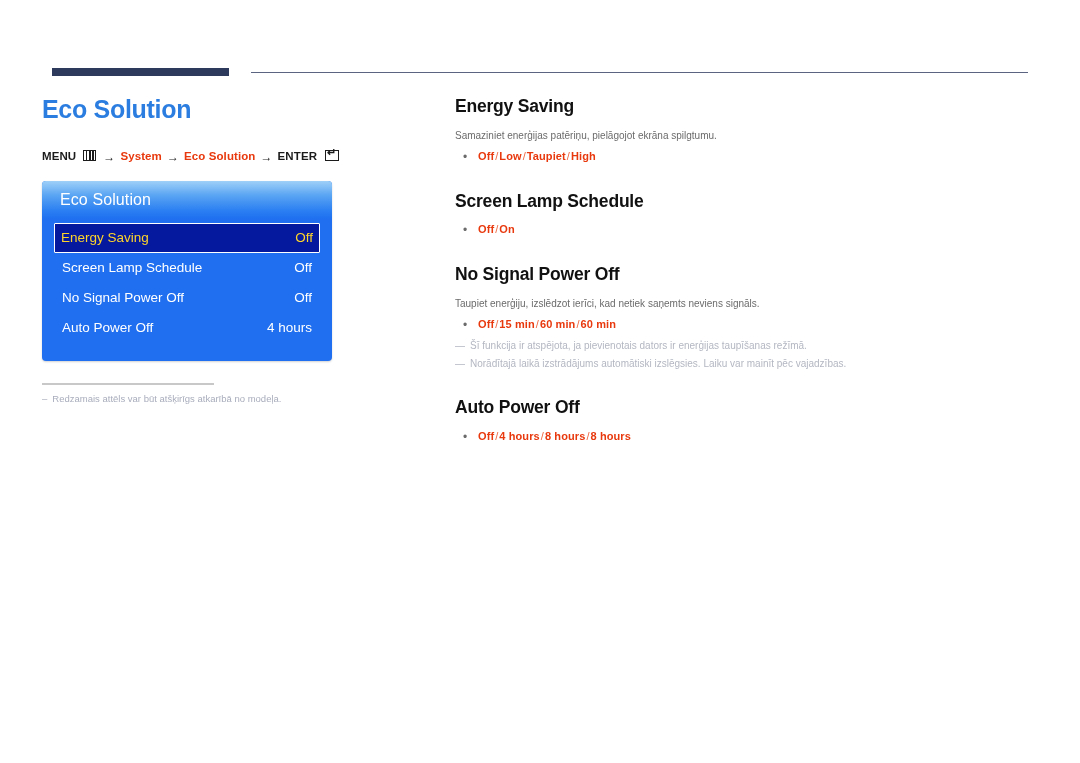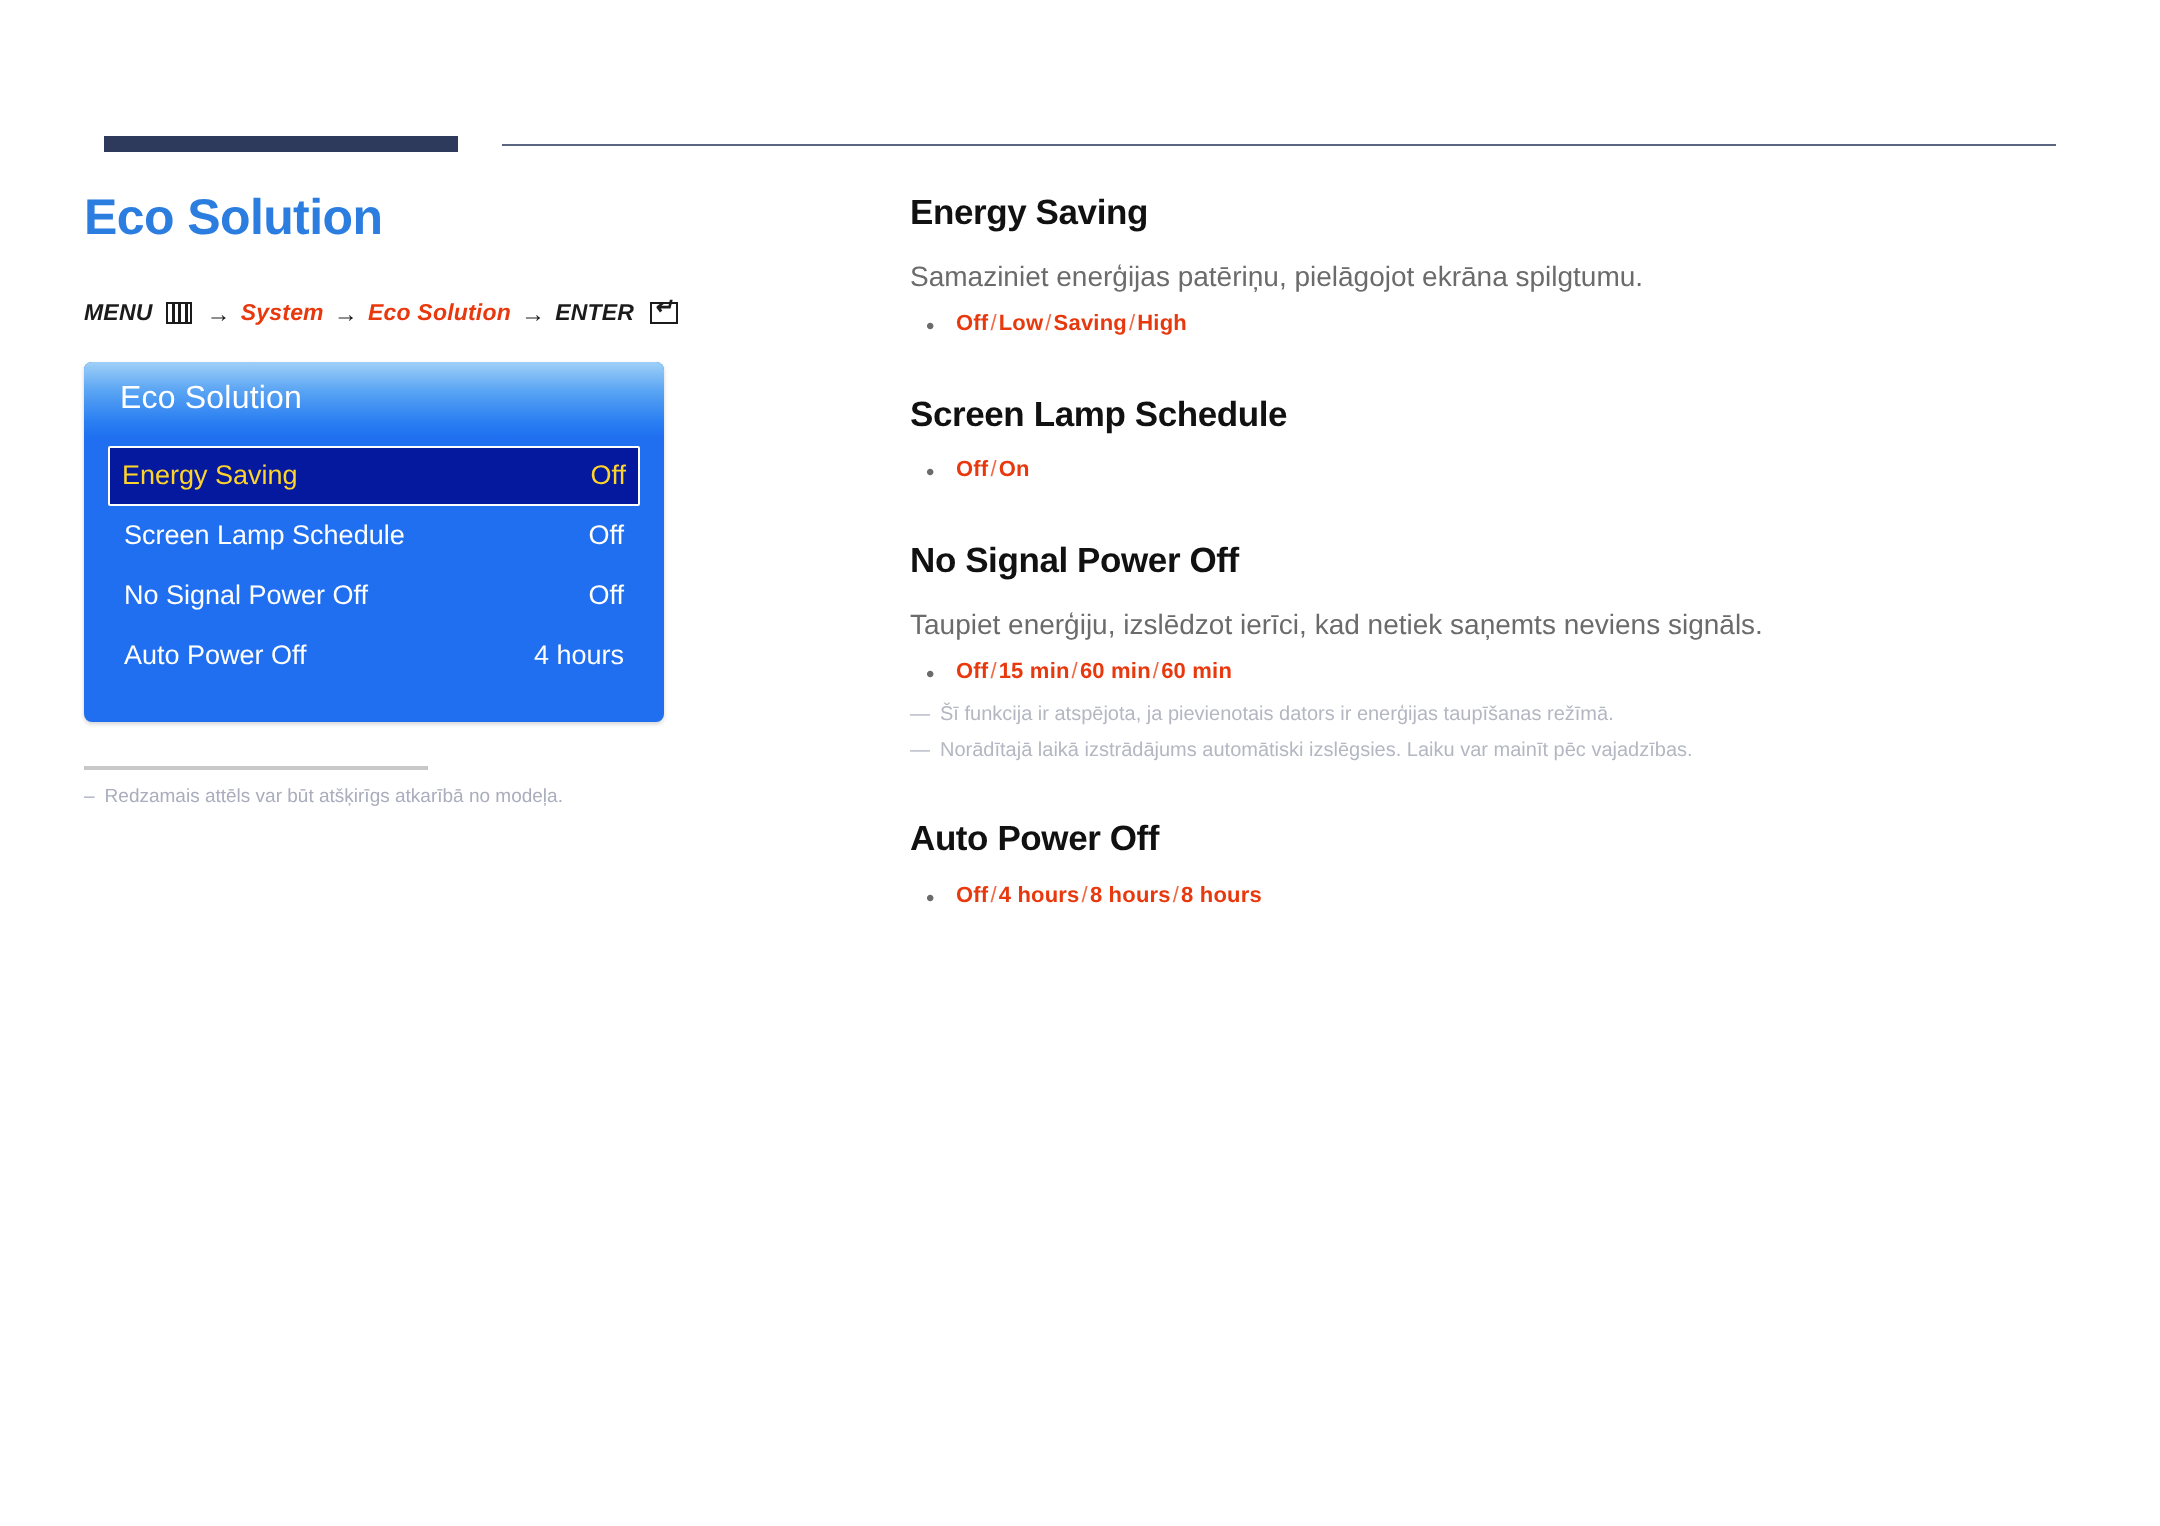--- a/index.html
+++ b/index.html
@@ -54,25 +54,24 @@
     letter-spacing: -0.3px;
     margin: 0 0 26px 0;
     line-height: 1.1;
   }
   .breadcrumb {
     font-size: 11.5px;
     font-weight: bold;
     color: #1b1b1b;
     letter-spacing: 0.1px;
     display: flex;
-    align-items: center;
+    align-items: flex-start;
     gap: 4px;
     white-space: nowrap;
     margin-bottom: 17px;
-    font-style: italic;
   }
   .breadcrumb .bc-red { color: #e8380d; }
   .breadcrumb .bc-arrow { font-weight: normal; font-size: 12px; padding: 0 1px; }
 
   .icon-menu {
     display: inline-block;
     width: 13px;
     height: 11px;
     border: 1.3px solid #1b1b1b;
     position: relative;
@@ -184,21 +183,21 @@
   .section:last-child { margin-bottom: 0; }
   .sec-title {
     font-size: 17.5px;
     font-weight: bold;
     color: #111111;
     letter-spacing: -0.2px;
     margin: 0 0 12px 0;
     line-height: 1.15;
   }
   .sec-desc {
-    font-size: 14px;
+    font-size: 10px;
     color: #6b6b6b;
     line-height: 1.5;
     margin: 0 0 7px 0;
   }
   .opts {
     display: flex;
     align-items: flex-start;
     gap: 7px;
     margin: 0 0 5px 8px;
     font-size: 11px;
@@ -294,21 +293,21 @@
 
 </div>
 
 <div class="right-col">
 
   <div class="section">
     <h2 class="sec-title">Energy Saving</h2>
     <p class="sec-desc">Samaziniet enerģijas patēriņu, pielāgojot ekrāna spilgtumu.</p>
     <div class="opts">
       <span class="bullet">•</span>
-      <span class="opts-values"><span>Off</span><span class="sep">/</span><span>Low</span><span class="sep">/</span><span>Saving</span><span class="sep">/</span><span>High</span></span>
+      <span class="opts-values"><span>Off</span><span class="sep">/</span><span>Low</span><span class="sep">/</span><span>Taupiet</span><span class="sep">/</span><span>High</span></span>
     </div>
   </div>
 
   <div class="section">
     <h2 class="sec-title">Screen Lamp Schedule</h2>
     <div class="opts">
       <span class="bullet">•</span>
       <span class="opts-values"><span>Off</span><span class="sep">/</span><span>On</span></span>
     </div>
   </div>

